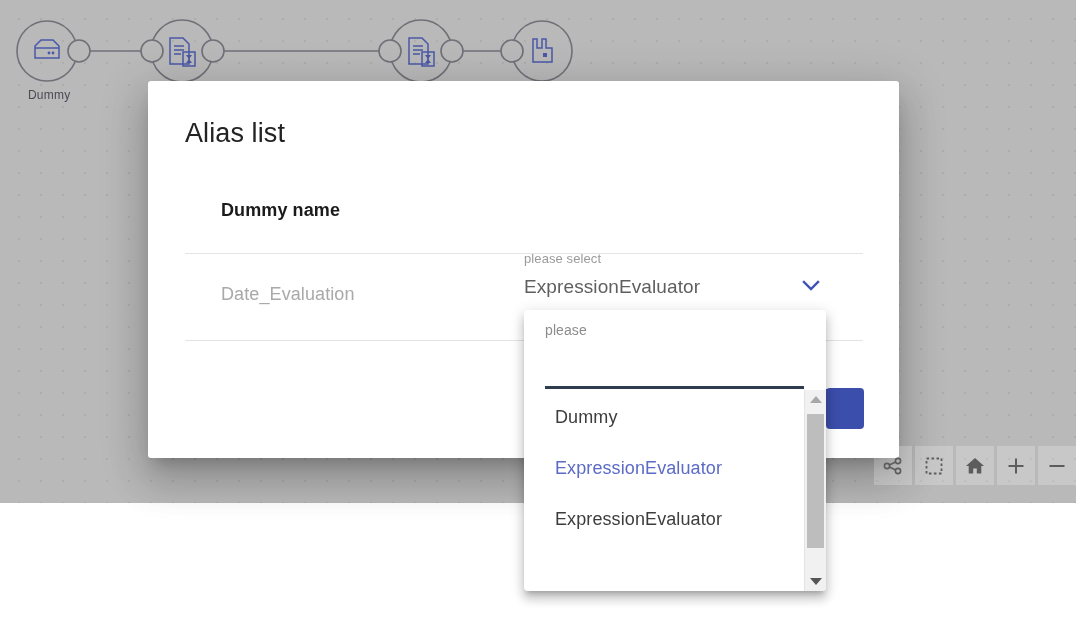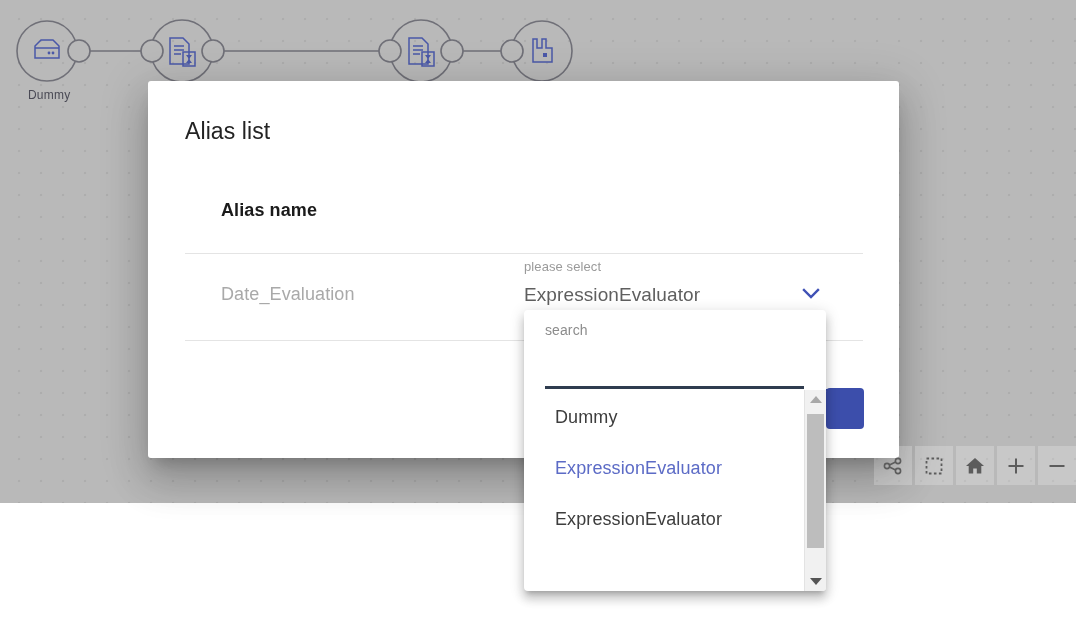--- a/index.html
+++ b/index.html
@@ -35,21 +35,21 @@
     width: 751px; height: 377px;
     background: #ffffff;
     border-radius: 3px;
     box-shadow: 0 11px 15px -7px rgba(0,0,0,.20),
                 0 24px 38px 3px rgba(0,0,0,.14),
                 0 9px 46px 8px rgba(0,0,0,.12);
   }
   #dialog-title {
     position: absolute;
     left: 37px; top: 37px;
-    font-size: 23px;
+    font-size: 27px;
     color: #232323;
     letter-spacing: .1px;
   }
 
   .tbl-head {
     position: absolute;
     top: 119px;
     font-size: 18px;
     font-weight: bold;
     color: #1b1b1b;
@@ -74,21 +74,20 @@
     font-size: 18px;
     color: #a9a9a9;
     letter-spacing: .1px;
   }
 
   
   #select-field {
     position: absolute;
     left: 376px; top: 170px;
     width: 304px;
-    margin-top: 8px;
   }
   #select-label {
     font-size: 13px;
     color: #9a9a9a;
     letter-spacing: .1px;
   }
   #select-value-row {
     position: relative;
     margin-top: 6px;
     height: 32px;
@@ -286,21 +285,21 @@
       <rect x="543" y="53" width="4" height="4" fill="#4a58a8" stroke="none"></rect>
     </g>
   </svg>
 
   <div class="node-label" style="left:28px; top:88px;">Dummy</div>
 
   <div id="dialog">
 
     <div id="dialog-title">Alias list</div>
 
-    <div class="tbl-head" id="th-alias">Alias name</div>
+    <div class="tbl-head" id="th-alias">Dummy name</div>
 
     <div class="row-divider" id="divider-top"></div>
 
     <div id="cell-alias">Date_Evaluation</div>
 
     <div id="select-field">
       <div id="select-label">please select</div>
       <div id="select-value-row">
         <span id="select-value">ExpressionEvaluator</span>
         <svg id="select-chevron" viewBox="0 0 18 12" xmlns="http://www.w3.org/2000/svg">
@@ -311,21 +310,21 @@
     <div id="select-underline"></div>
 
     <div class="row-divider" id="divider-bottom"></div>
 
     <button id="ok-button"></button>
   </div>
 
   <div id="dropdown">
 
     <div id="search-box">
-      <div id="search-label">search</div>
+      <div id="search-label">please</div>
       <input id="search-input" type="text" placeholder="" style="">
     </div>
     <div id="search-underline"></div>
 
     <div id="option-list">
       <div class="option">Dummy</div>
       <div class="option selected">ExpressionEvaluator</div>
       <div class="option">ExpressionEvaluator</div>
     </div>
 

